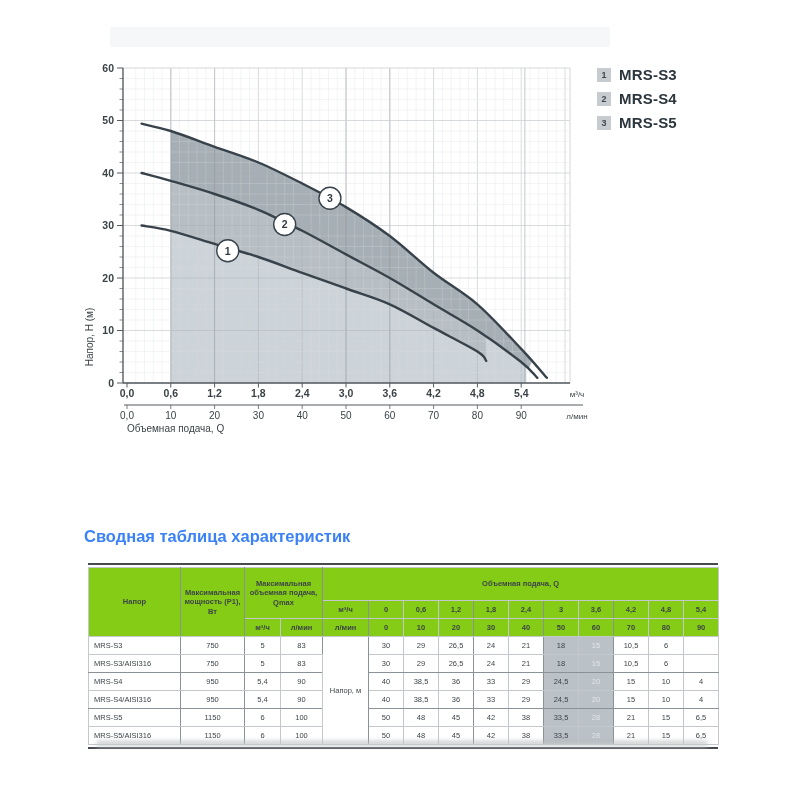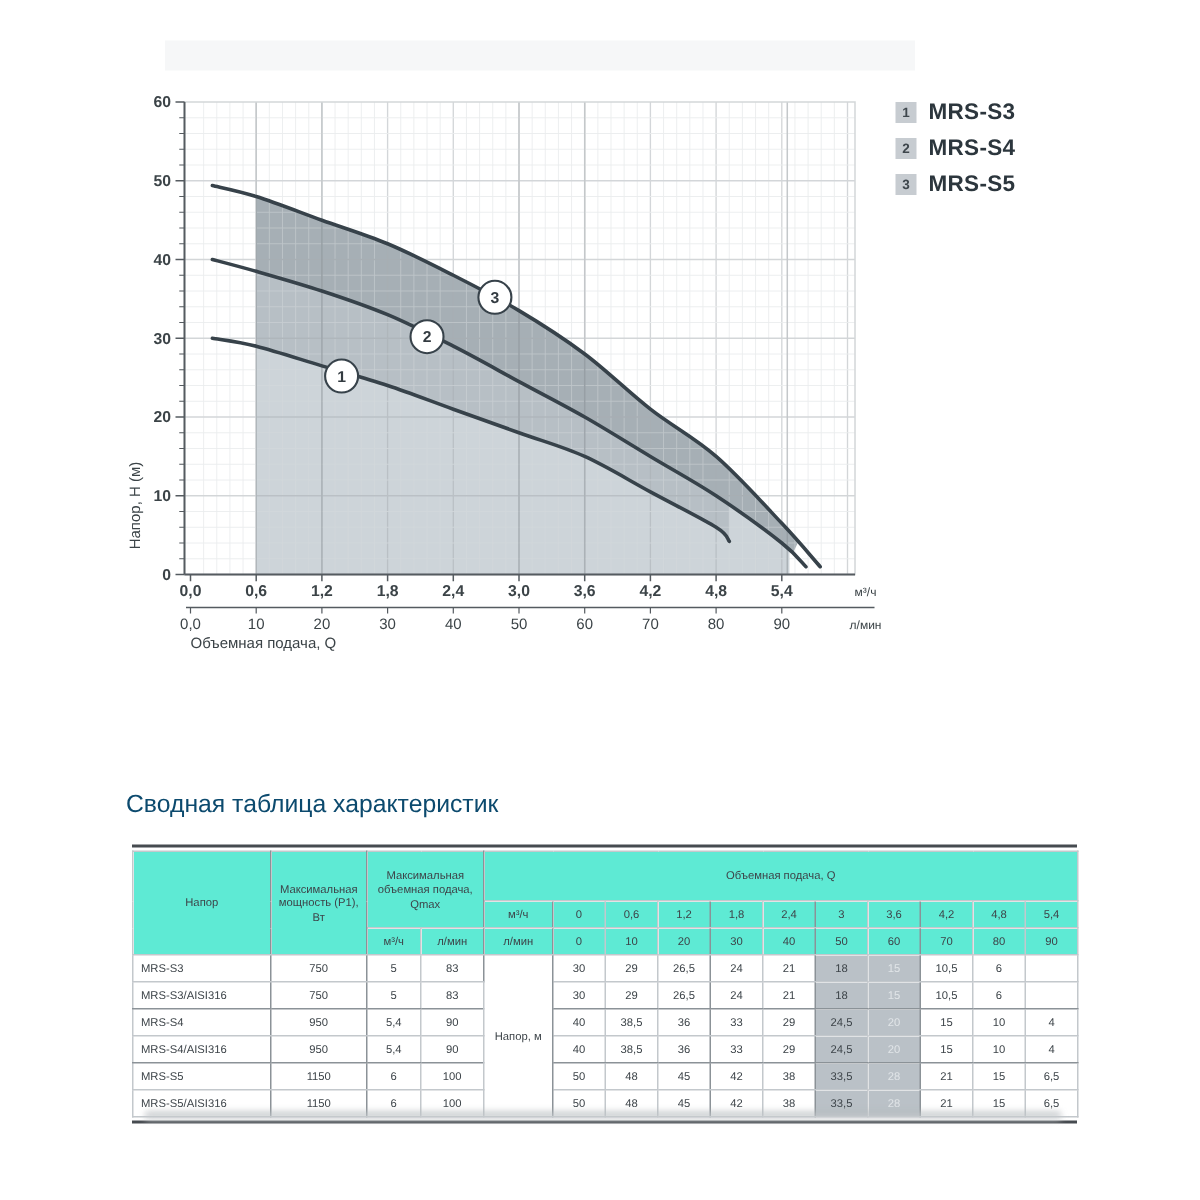--- a/index.html
+++ b/index.html
@@ -4,29 +4,29 @@
 <style>
   html,body{margin:0;padding:0;background:#ffffff;}
   .stage{position:relative;width:800px;height:800px;background:#fff;overflow:hidden;
          font-family:"Liberation Sans", sans-serif;color:#3a4146;}
   .chart-wrap{position:absolute;left:80px;top:25px;width:580px;height:440px;}
   .legend{position:absolute;left:597px;top:66px;}
   .legend-item{display:flex;align-items:center;gap:8px;margin-bottom:7px;}
   .legend-key{width:14px;height:14px;background:#c7ccd1;color:#3f474d;
               font-size:9px;font-weight:bold;line-height:14px;text-align:center;}
   .legend-label{font-weight:bold;font-size:15px;color:#2c363d;letter-spacing:.2px;}
-  .tbl-title{position:absolute;left:84px;top:527px;font-size:16.5px;font-weight:normal;color:#0c4a6e;}
+  .tbl-title{position:absolute;left:84px;top:527px;font-size:16.5px;font-weight:bold;color:#3b82f6;}
   .tbl-wrap{position:absolute;left:88px;top:563px;width:630px;
             border-top:2px solid #464b50;border-bottom:2px solid #464b50;padding:2px 0;}
   table{border-collapse:collapse;table-layout:fixed;width:630px;
         border-left:1px solid #9aa0a5;border-right:1px solid #9aa0a5;
         border-top:1px solid #9aa0a5;border-bottom:1px solid #9aa0a5;}
   th,td{border:1px solid #c3c8cc;font-size:7.5px;font-weight:normal;color:#3d4449;
         text-align:center;vertical-align:middle;padding:1px 2px;overflow:hidden;}
-  thead th{background:#5eead4;line-height:1.25;}
+  thead th{background:#84cc16;line-height:1.25;font-weight:bold;}
   tbody td{height:15px;background:#ffffff;}
   td.model{text-align:left;padding-left:5px;}
   .sep-r{border-right-color:#8b9297;}
   .grp-b{border-bottom-color:#8b9297;}
   td.hl{background:#bac1c7;}
   td.lt{color:#e1e5e8;}
   td.napor{background:#ffffff;font-size:7.5px;}
   .tbl-shadow{position:absolute;left:96px;top:741px;width:612px;height:6px;
               background:linear-gradient(#a6abaf,#e2e4e6);filter:blur(2px);
               border-radius:3px;opacity:.75;}

